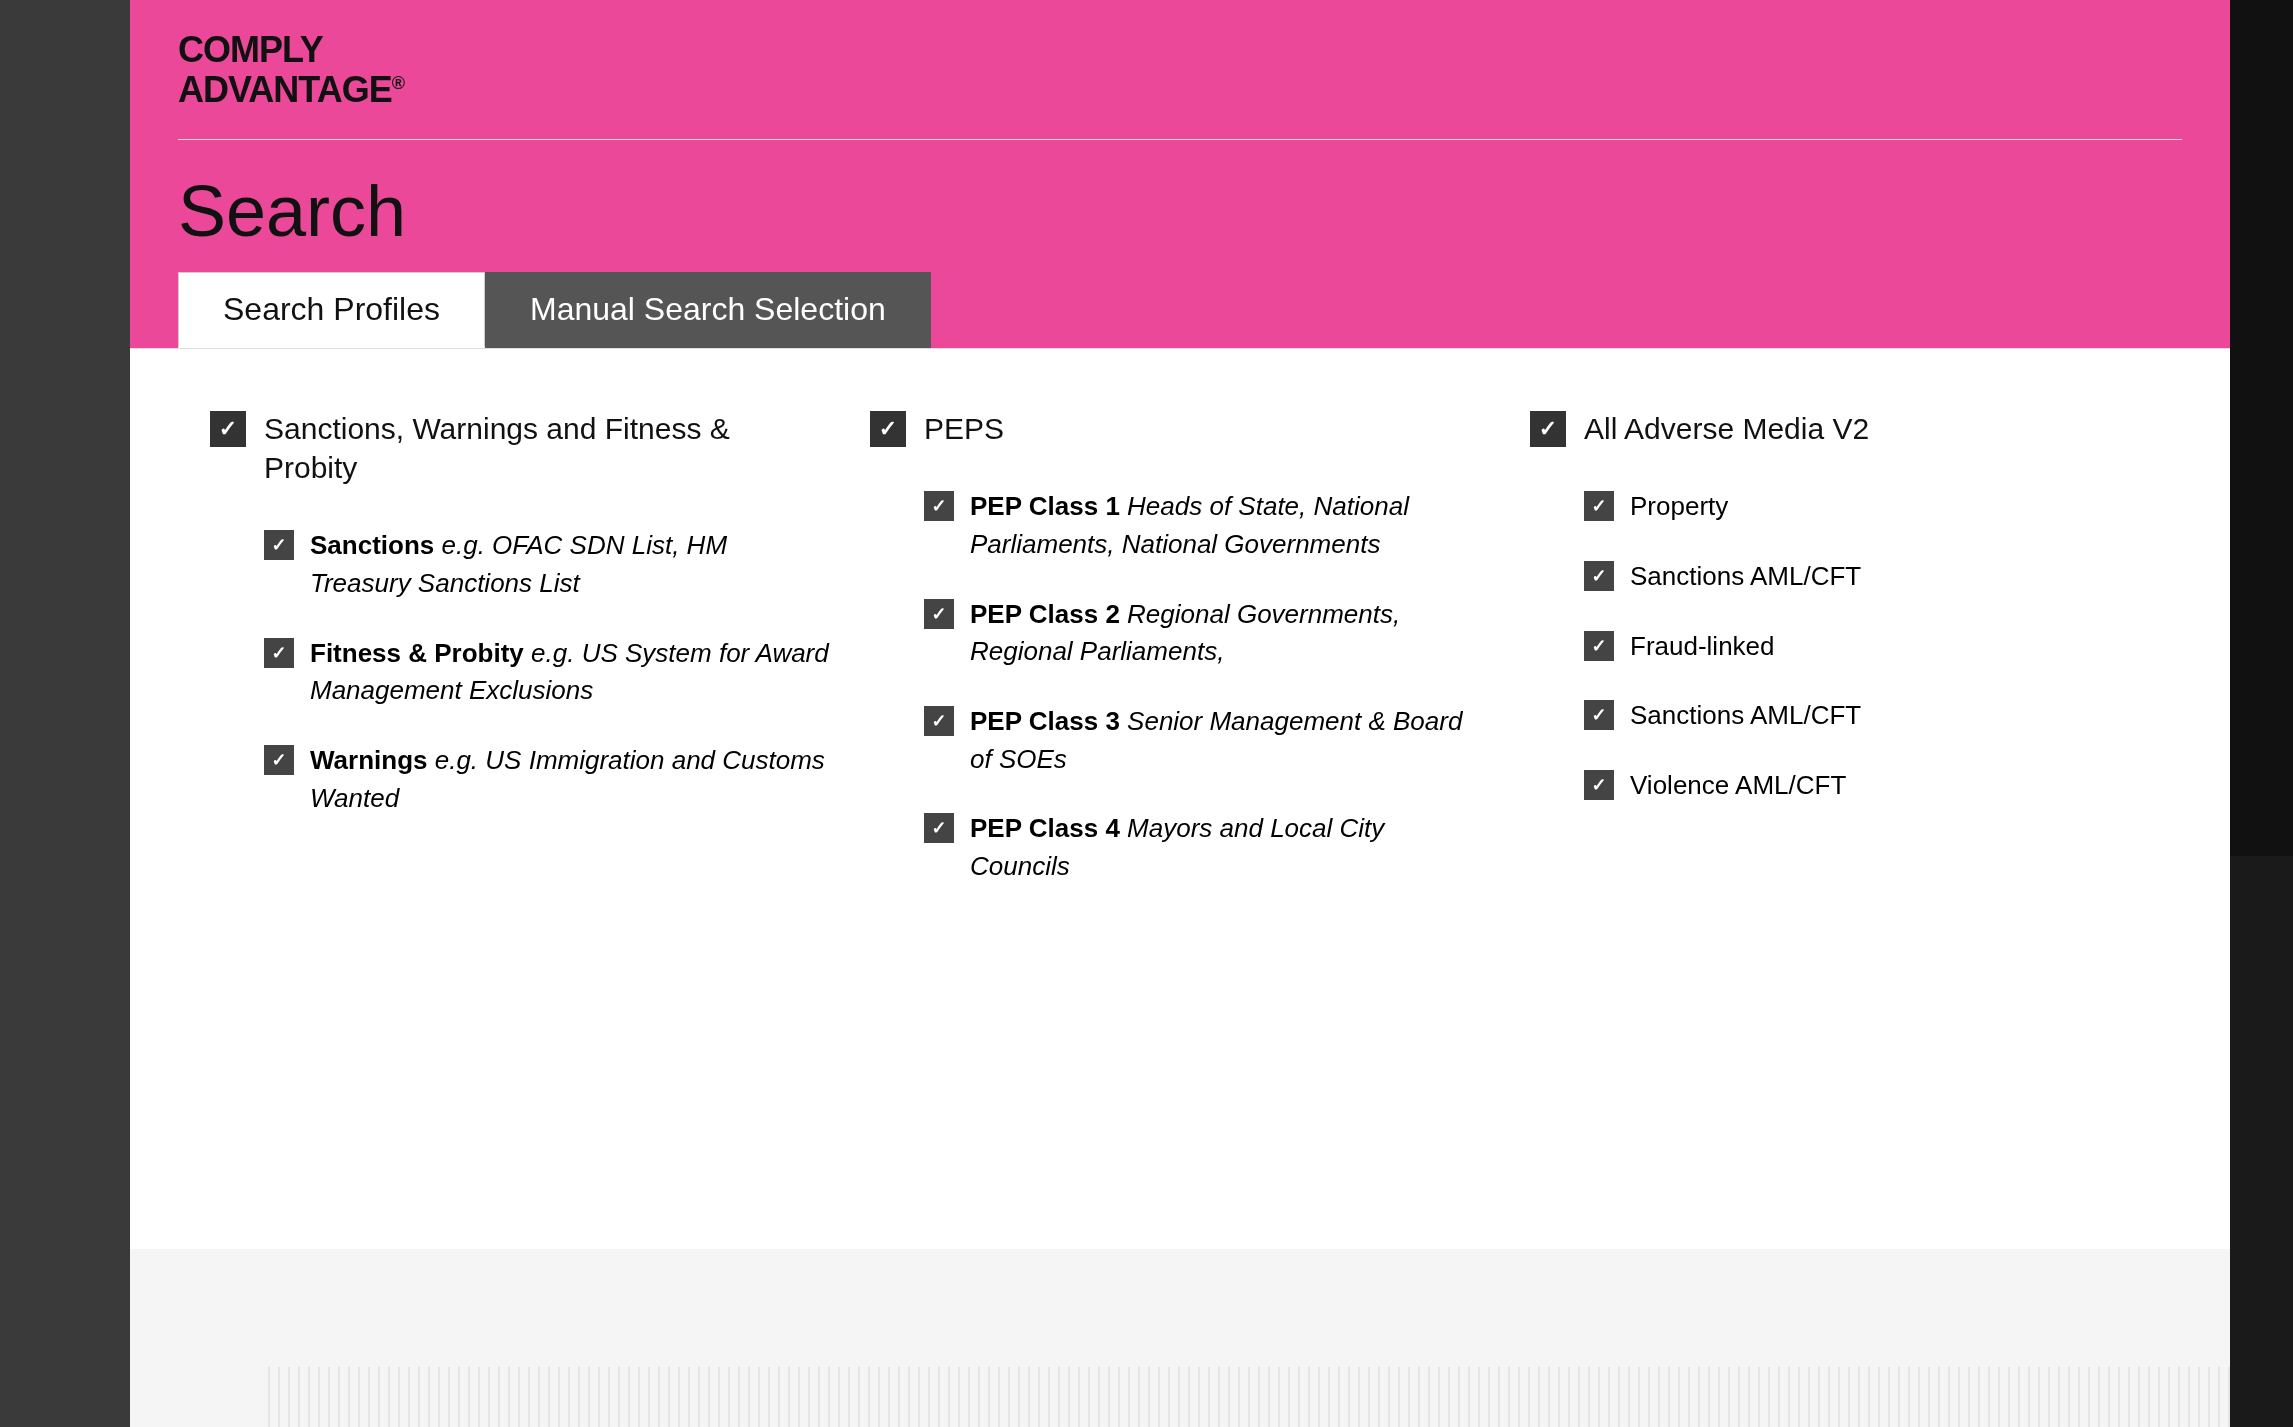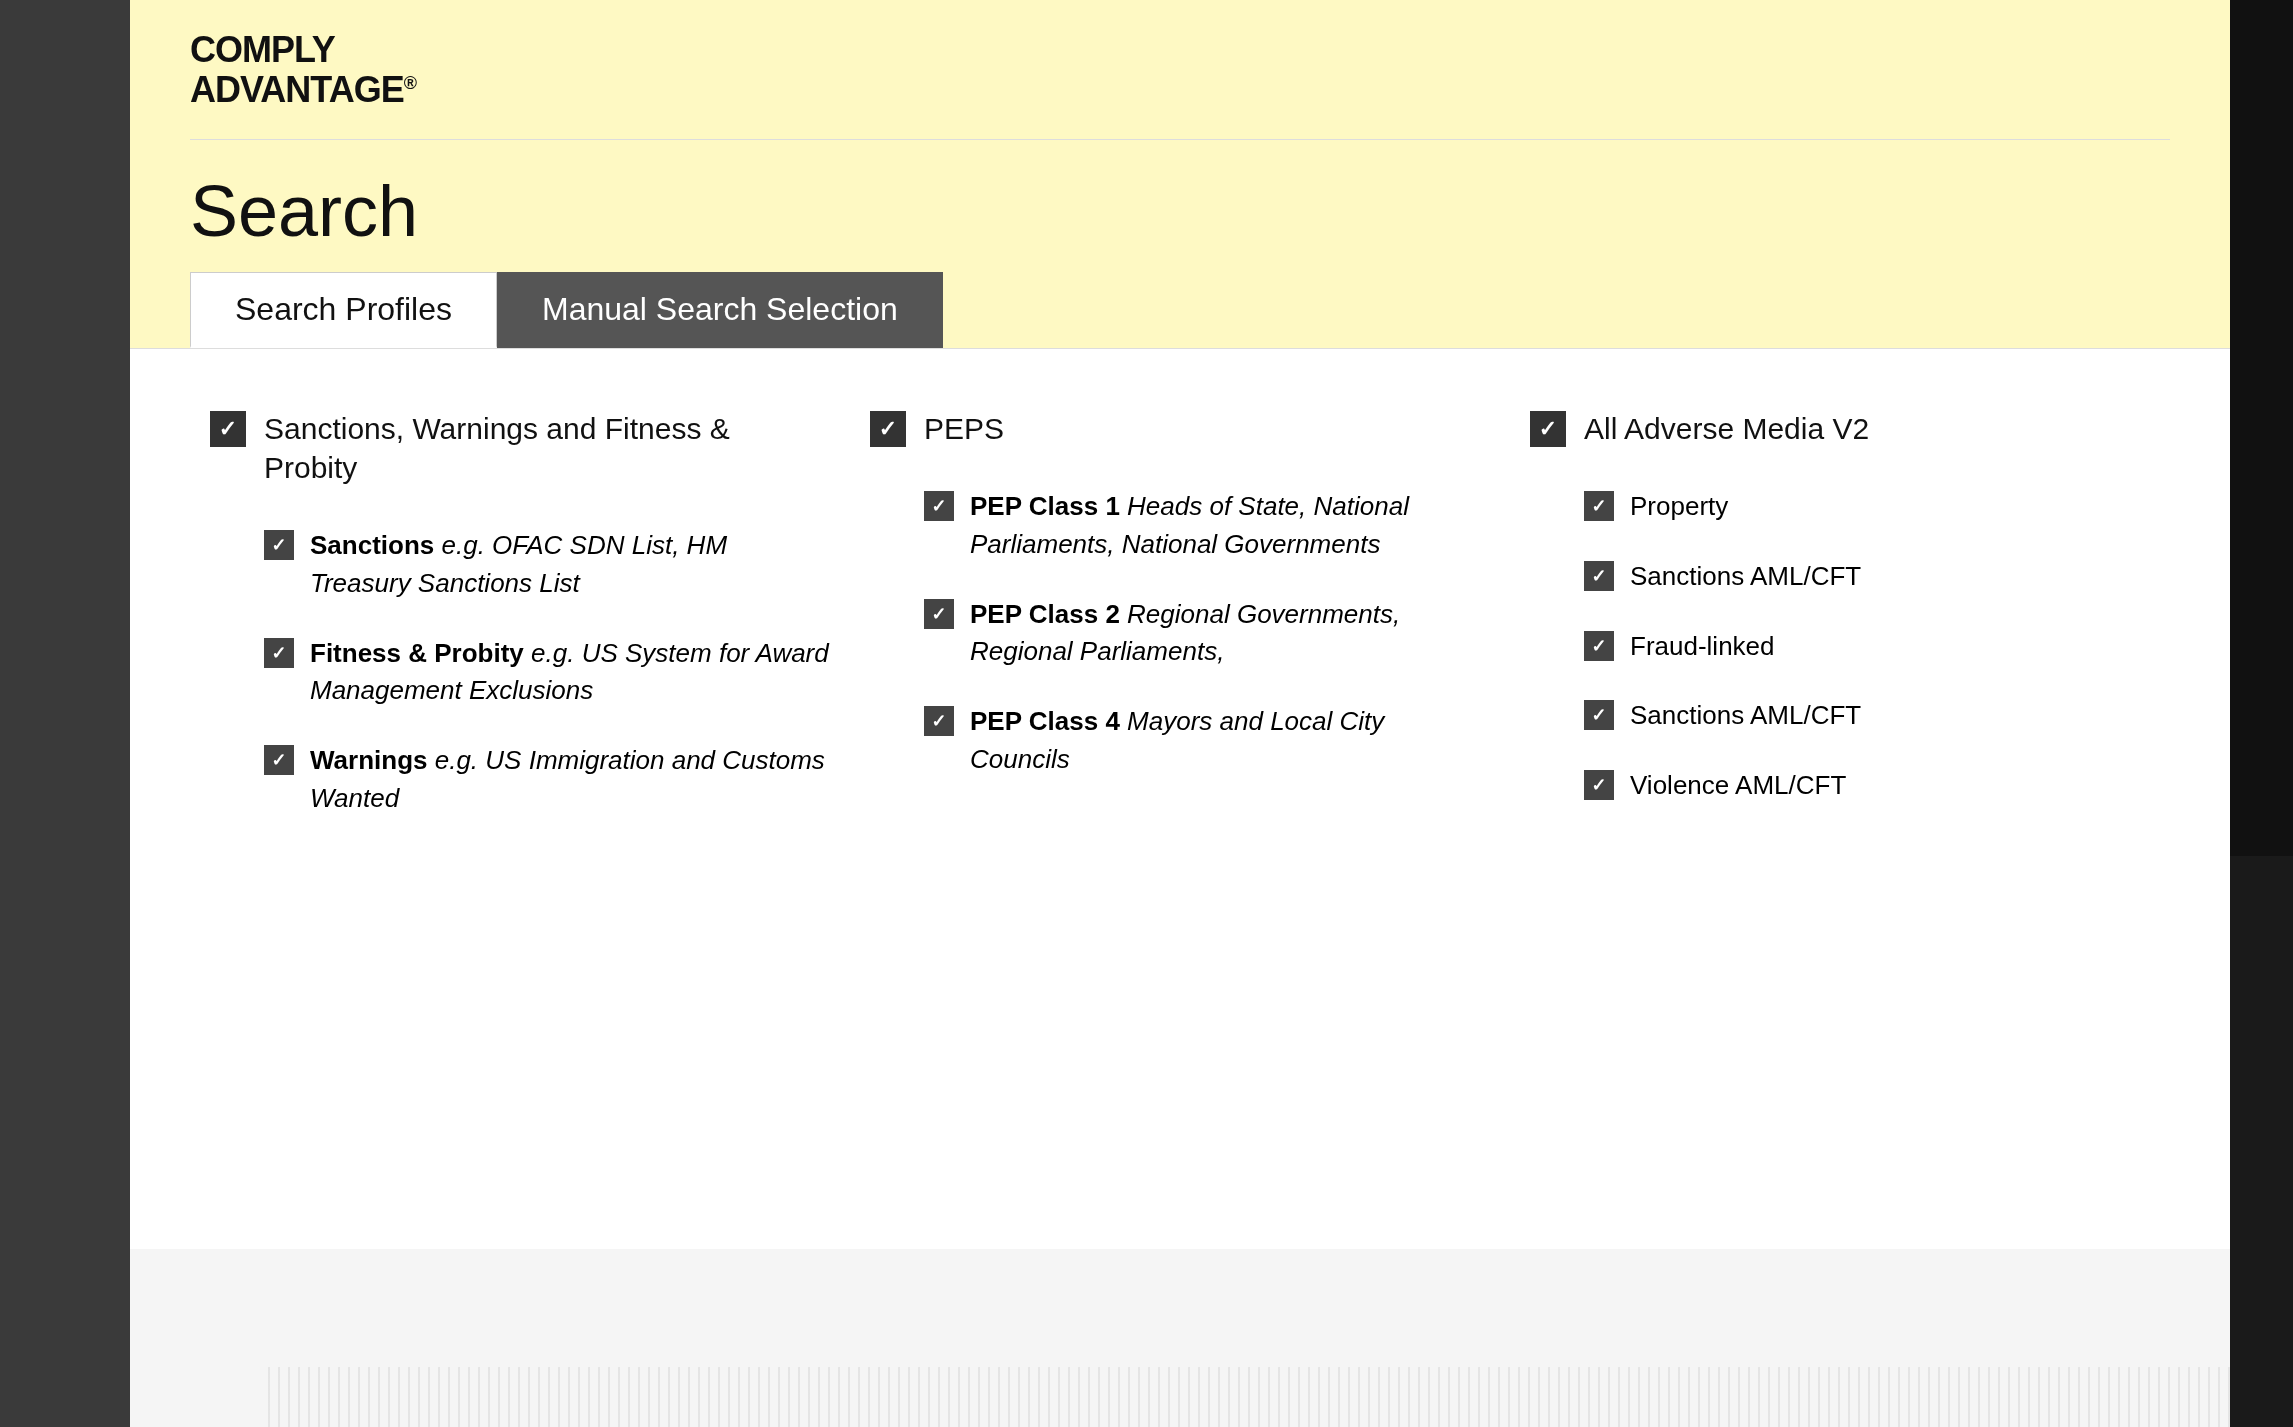--- a/index.html
+++ b/index.html
@@ -34,22 +34,22 @@
       position: absolute;
       left: 130px;
       top: 0;
       width: 2100px;
       background: #f5f5f5;
       min-height: 100%;
     }
 
     
     .header-white {
-      background: #fef9c3;
-      padding: 0 60px;
+      background: #ec4899;
+      padding: 0 48px;
       padding-top: 30px;
       padding-bottom: 0;
       border-bottom: 1px solid #ddd;
     }
 
     .logo {
       font-size: 36px;
       font-weight: 900;
       color: #111;
       letter-spacing: -1px;
@@ -288,20 +288,26 @@
           </div>
           <div class="sub-item">
             <div class="sub-checkbox"></div>
             <div class="sub-label">
               <strong>PEP Class 2</strong> <em>Regional Governments, Regional Parliaments,</em>
             </div>
           </div>
           <div class="sub-item">
             <div class="sub-checkbox"></div>
             <div class="sub-label">
+              <strong>PEP Class 3</strong> <em>Senior Management &amp; Board of SOEs</em>
+            </div>
+          </div>
+          <div class="sub-item">
+            <div class="sub-checkbox"></div>
+            <div class="sub-label">
               <strong>PEP Class 4</strong> <em>Mayors and Local City Councils</em>
             </div>
           </div>
         </div>
       </div>
 
       <div class="col">
         <div class="section-header">
           <div class="checkbox-icon"></div>
           <div class="section-title">All Adverse Media V2</div>

